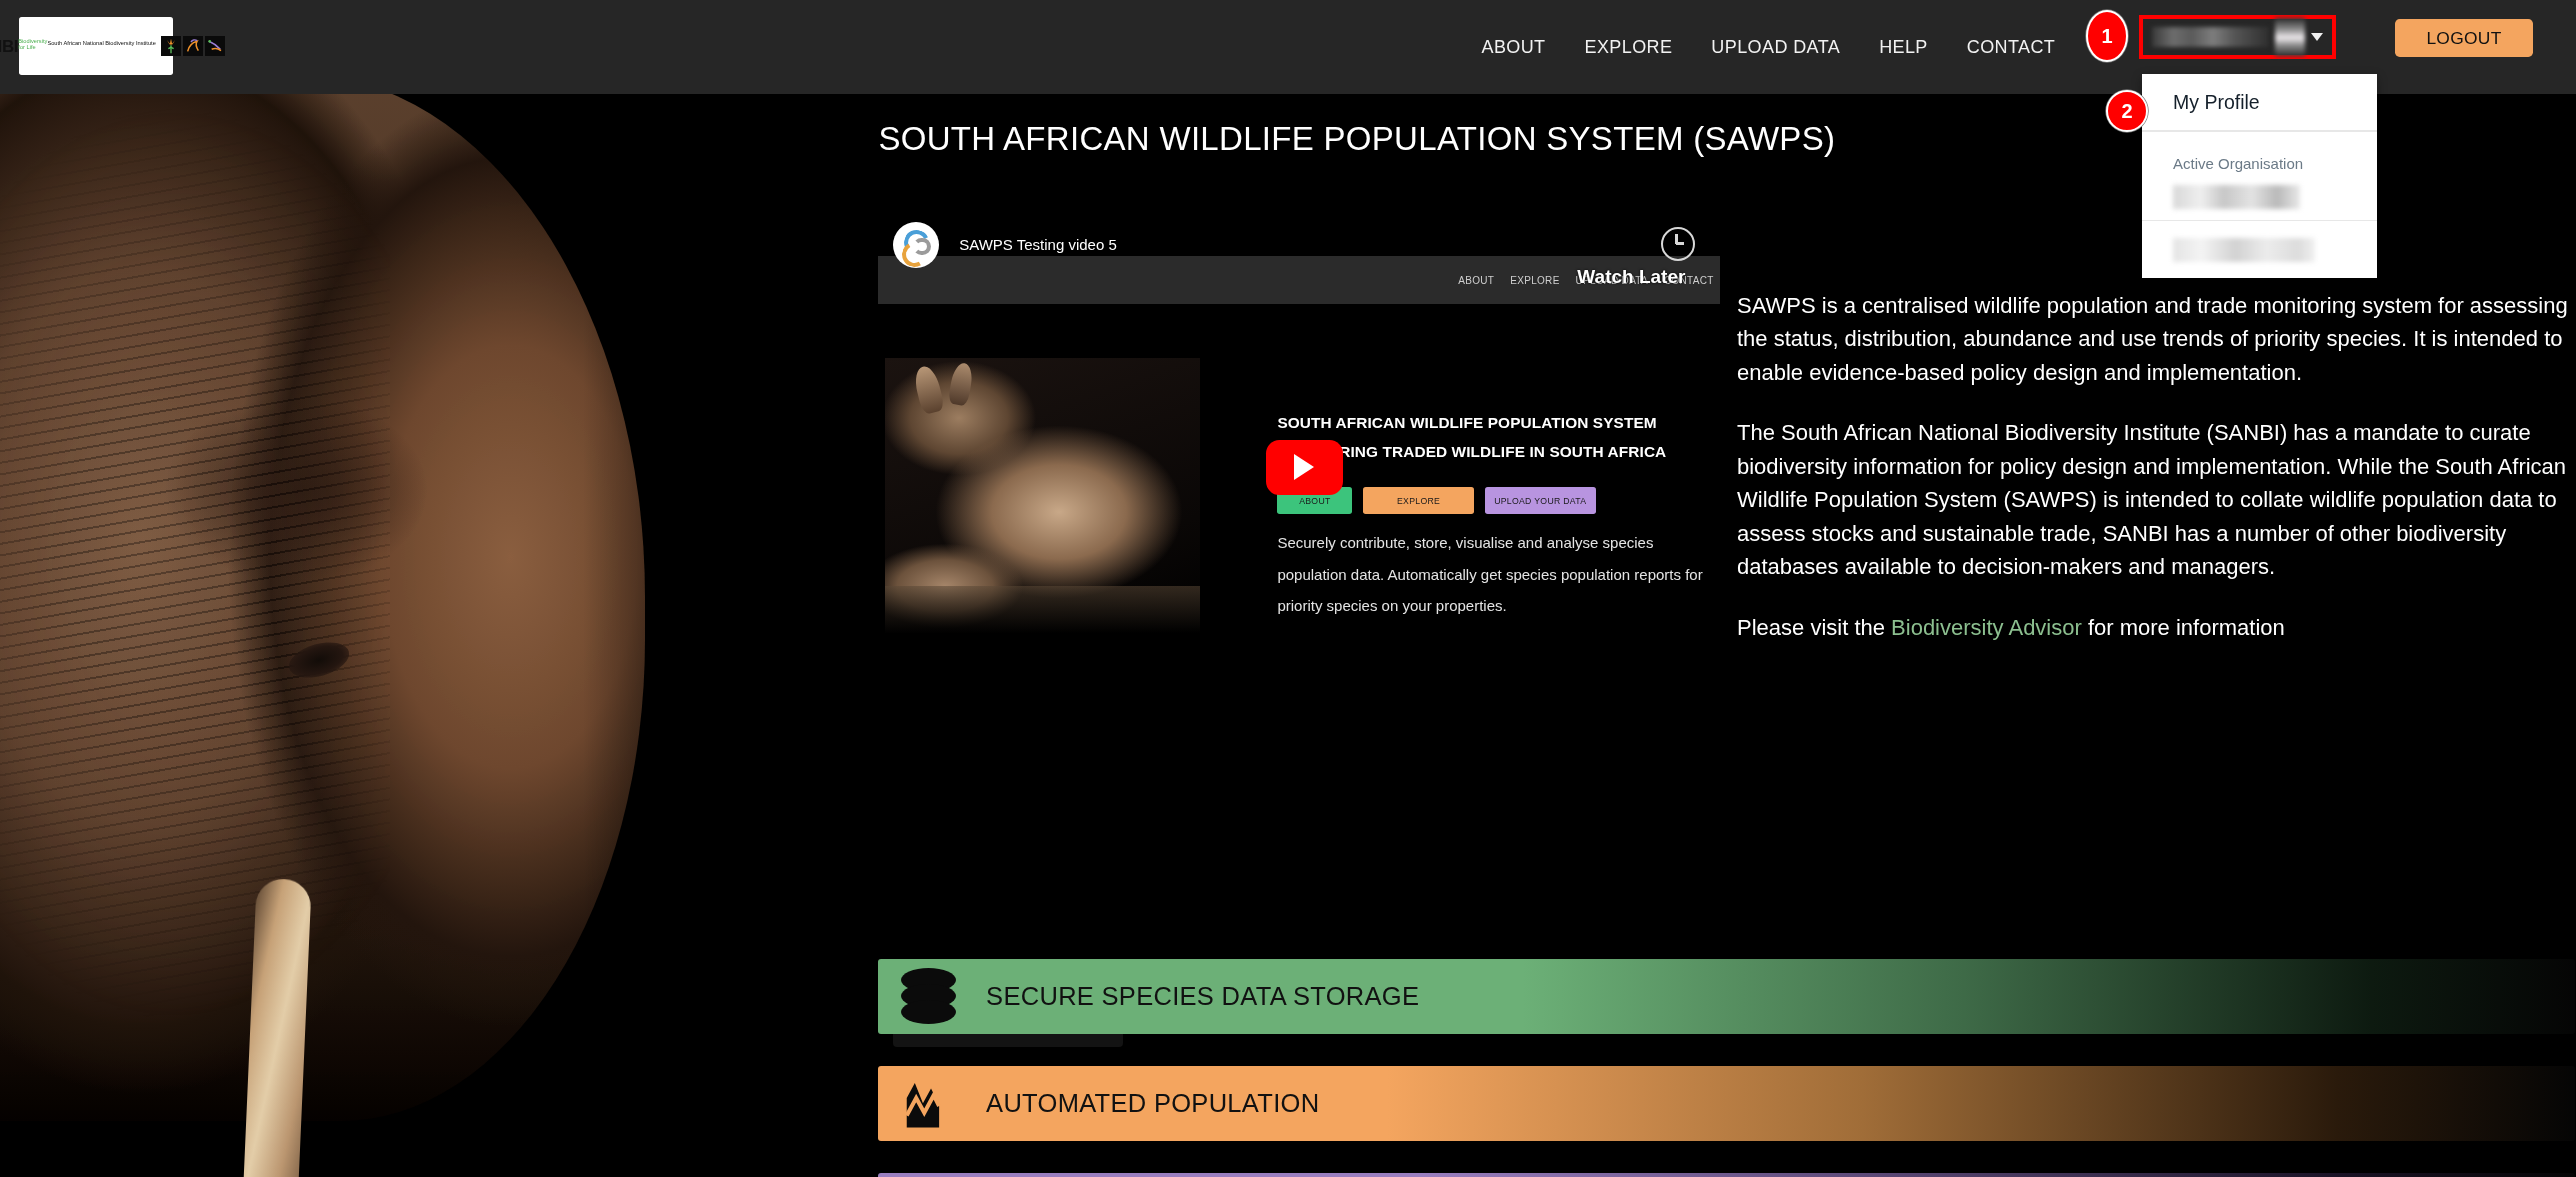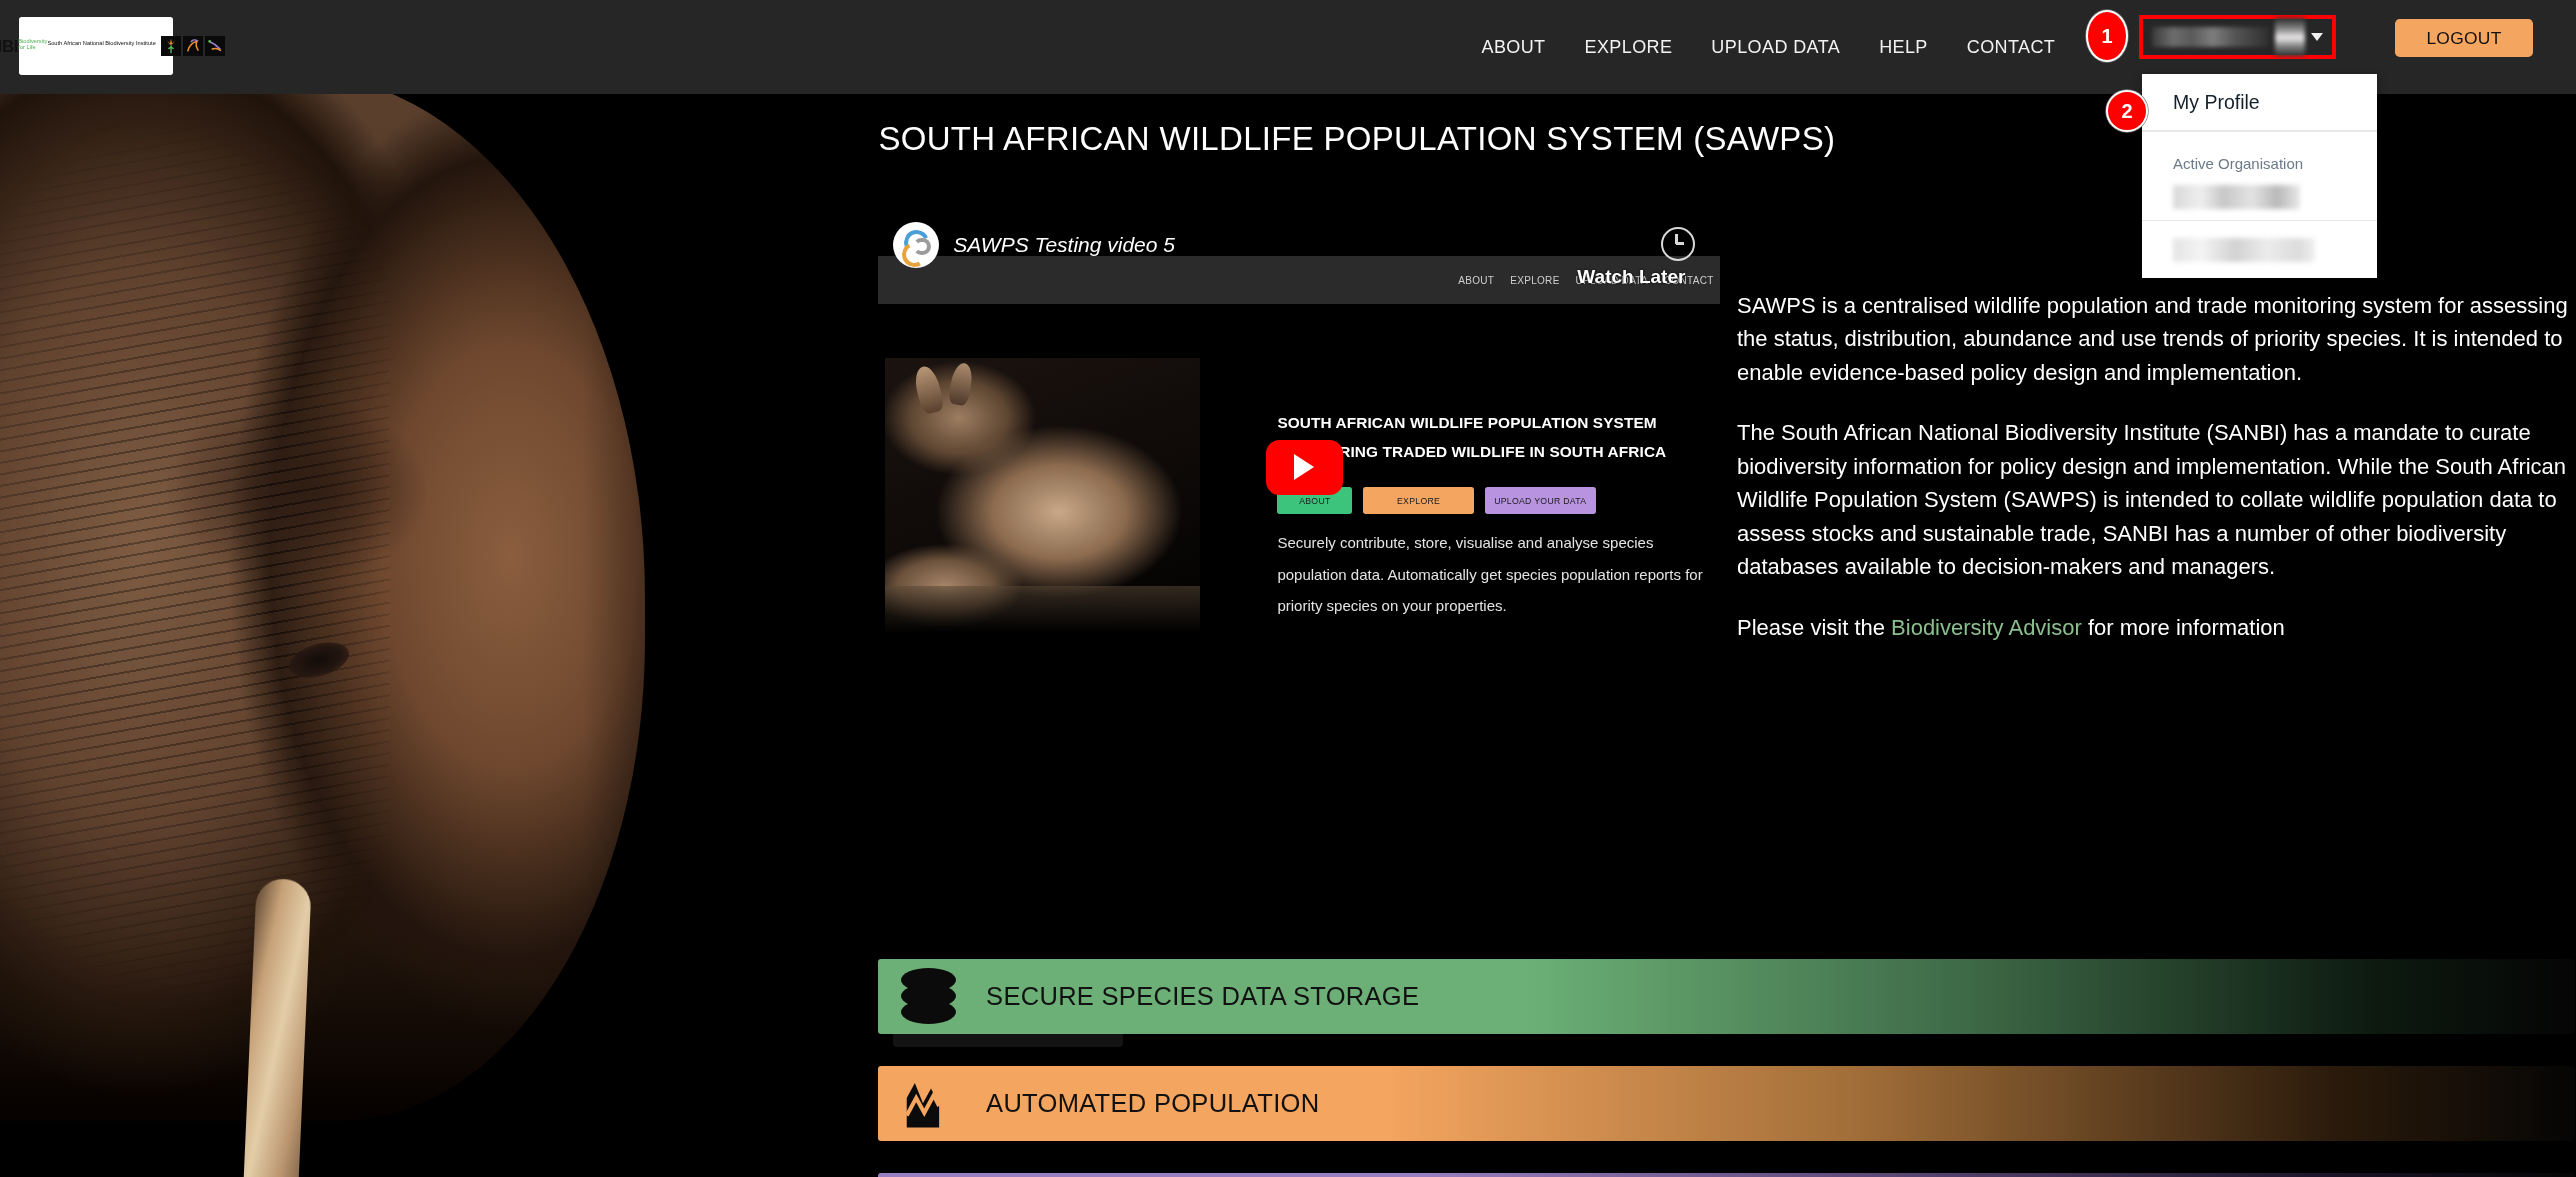--- a/index.html
+++ b/index.html
@@ -198,23 +198,22 @@
     width: 17.4px; height: 17.4px; border-radius: 50%;
     border: 4.7px solid #e8a33d; border-top-color: transparent; border-right-color: transparent;
     transform: rotate(15deg);
   }
   .v-avatar .grey-ring {
     position: absolute; left: 20px; top: 16px;
     width: 17.4px; height: 17.4px; border-radius: 50%;
     border: 4.7px solid #9b9b9b; border-left-color: transparent;
   }
   .v-title {
-    color: #fff; font-size: 21px; margin-left: 14px;
+    color: #fff; font-size: 15px; margin-left: 20px;
     white-space: nowrap;
-    font-style: italic;
   }
   .v-watchlater {
     position: absolute; right: 25.5px; top: 20px;
     width: 34px; height: 34px; border-radius: 50%;
     border: 2.7px solid #d8d8d8;
   }
   .v-watchlater::before {
     content: ""; position: absolute; left: 12px; top: 5.4px;
     width: 2.7px; height: 10px; background: #d8d8d8;
   }

